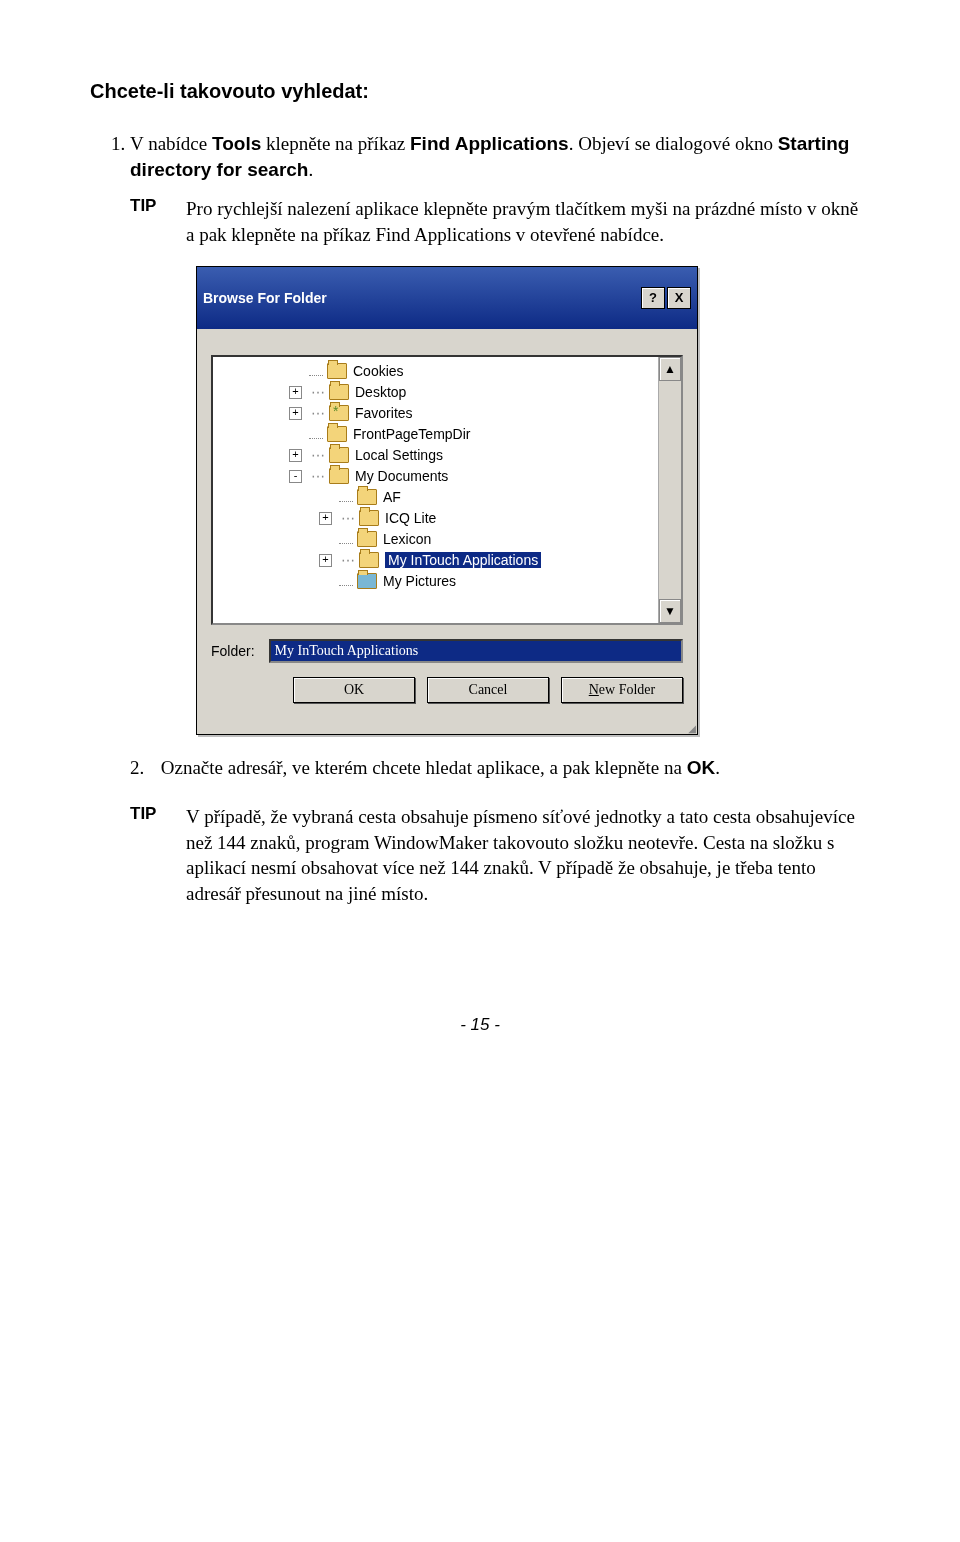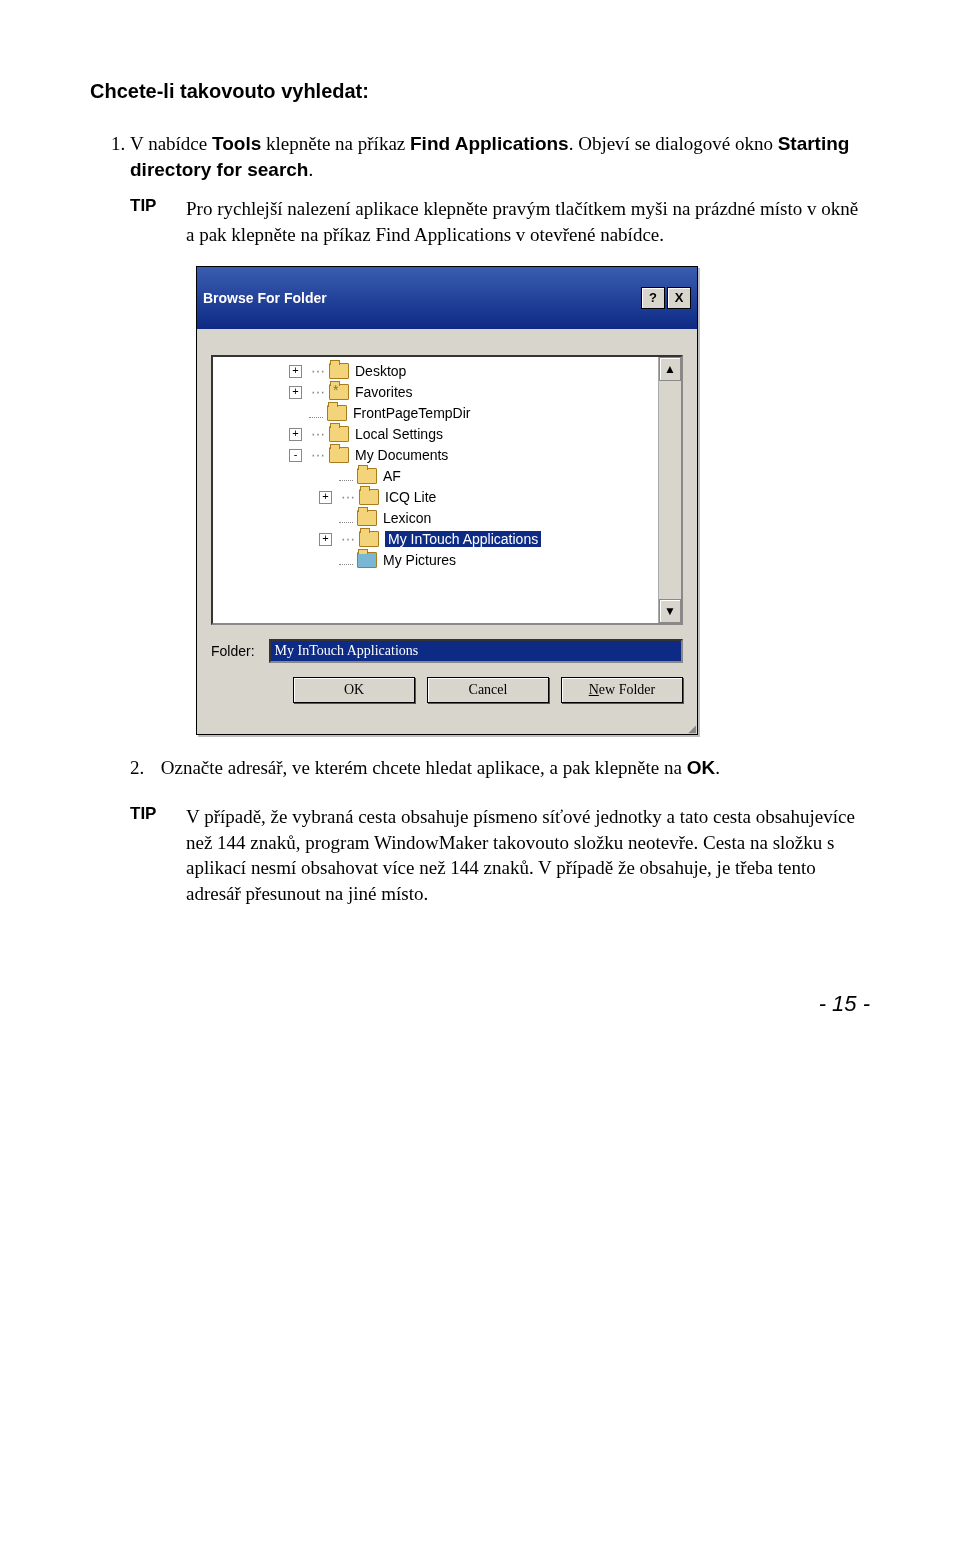--- a/index.html
+++ b/index.html
@@ -110,21 +110,21 @@
   }
   .btnrow { display: flex; justify-content: flex-end; gap: 12px; padding: 0 0 12px 0; }
   .btn {
     min-width: 92px; padding: 4px 14px; background: #d8d5cd;
     border: 1px solid #000; box-shadow: inset 1px 1px 0 #fff, 1px 1px 0 #555;
     font-family: Tahoma; font-size: 14px; text-align: center;
   }
   .btn u { text-decoration: underline; }
   .resize { text-align: right; padding-right: 2px; color: #888; font-size: 10px; letter-spacing:-1px; }
 
-  .pagenum { text-align: right; font-style: italic; font-family: Arial, sans-serif; font-size: 22px; margin-top: 84px; }
+  .pagenum { text-align: center; font-style: italic; font-family: Arial, sans-serif; font-size: 17px; margin-top: 108px; }
 </style>
 </head>
 <body>
 
 <h3 class="sans bold">Chcete-li takovouto vyhledat:</h3>
 
 <ol class="main">
   <li>
     <span>V nabídce </span><span class="sans bold">Tools</span><span> klepněte na příkaz </span><span class="sans bold">Find Applications</span><span>. Objeví se dialogové okno </span><span class="sans bold">Starting directory for search</span><span>.</span>
   </li>
@@ -142,20 +142,26 @@
     <div class="titlebtn">
         <span>?</span>
       </div>
     <div class="titlebtn">
         <span>X</span>
       </div>
   </div>
   <div class="dlgbody">
     <div class="tree">
       <div id="tree-rows">
+          <div class="treerow">
+            <span class="indent" style="width: 90px;"></span>
+            <span class="dotted-lead"></span>
+            <span class="foldericon"></span>
+            <span>Cookies</span>
+          </div>
           <div class="treerow">
             <span class="indent" style="width: 70px;"></span>
             <span class="expander">+</span>
             <span class="connector">⋯</span>
             <span class="foldericon"></span>
             <span>Desktop</span>
           </div>
           <div class="treerow">
             <span class="indent" style="width: 70px;"></span>
             <span class="expander">+</span>

